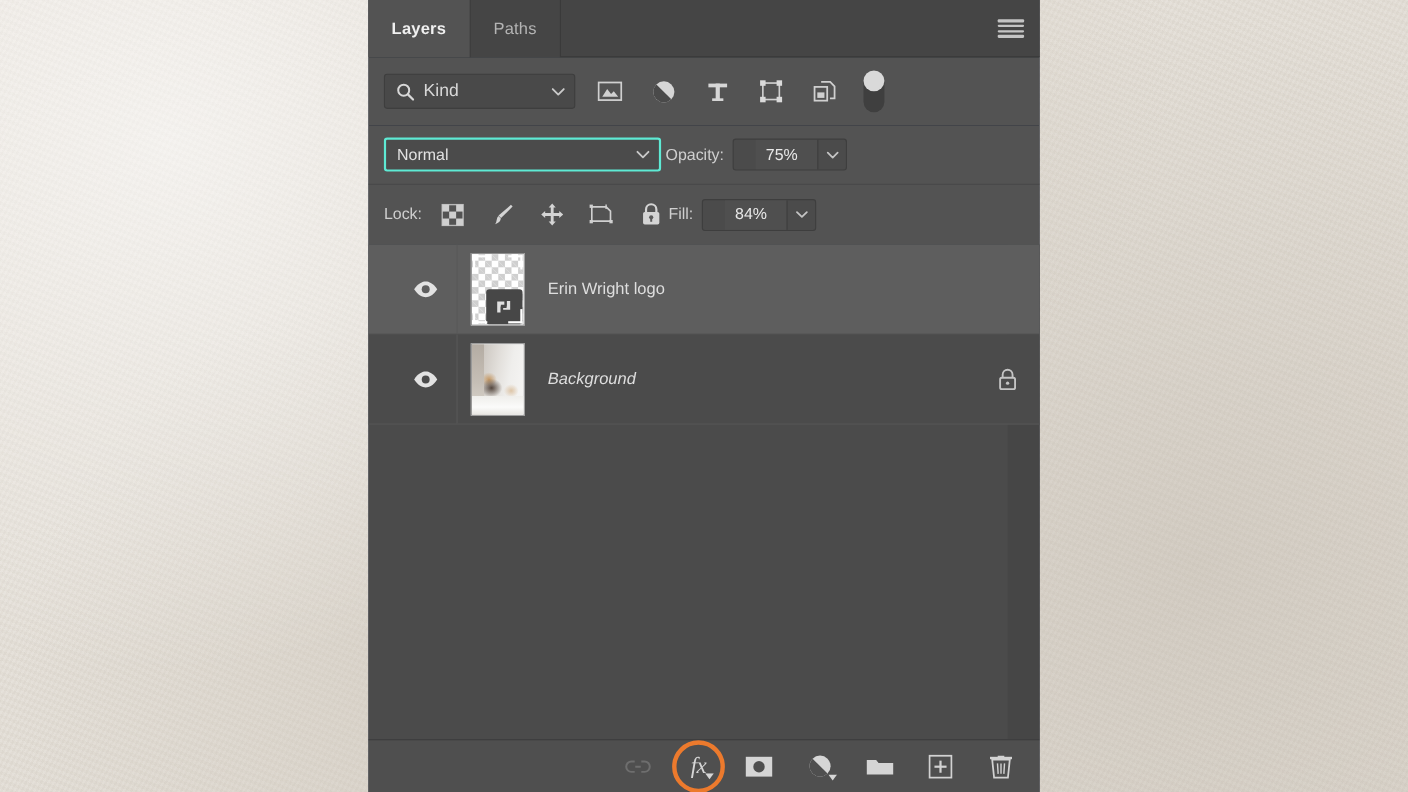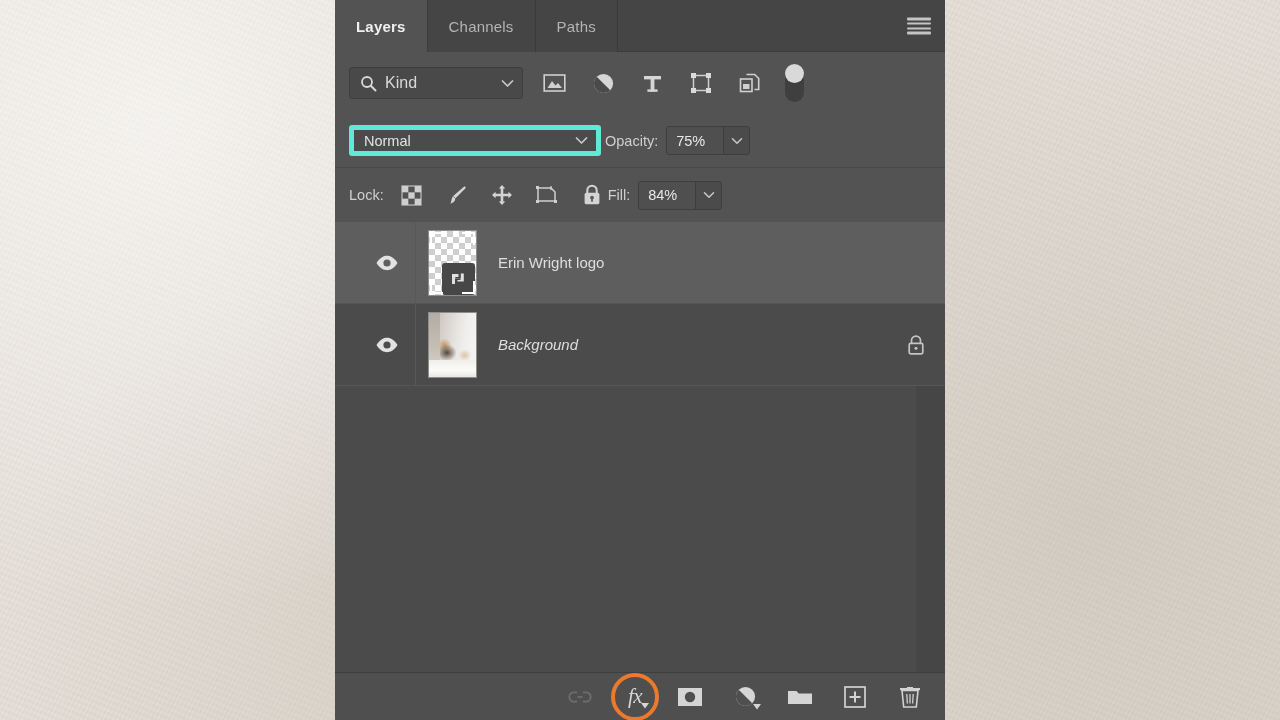--- a/index.html
+++ b/index.html
@@ -156,21 +156,21 @@
     align-items: center;
     padding: 0 14px;
     flex: 0 0 auto;
     background: #535353;
     border-bottom: 1px solid #4a4a4a;
   }
   .blend-select {
     width: 252px;
     height: 31px;
     background: #4b4b4b;
-    border: 5px solid #5eead4;
+    border: 2px solid #5eead4;
     border-radius: 3px;
     display: flex;
     align-items: center;
     padding: 0 8px 0 10px;
   }
   .blend-select span.txt {
     flex: 1;
     font-size: 14.5px;
     color: #e2e2e2;
   }
@@ -182,20 +182,21 @@
     white-space: nowrap;
   }
   .numfield {
     height: 29px;
     display: flex;
     align-items: stretch;
     background: #4b4b4b;
     border: 1px solid #3e3e3e;
     border-radius: 3px;
     overflow: hidden;
+    padding-left: 20px;
   }
   .numfield .val {
     width: 56px;
     display: flex;
     align-items: center;
     padding-left: 9px;
     font-size: 14.5px;
     color: #e8e8e8;
     background: #4f4f4f;
   }
@@ -396,23 +397,20 @@
 </head>
 <body>
 
 <div id="backdrop"></div>
 
 <div id="panel">
 
   <div class="tabbar">
     <div class="tab active">
       <span>Layers</span>
-    </div>
-    <div class="tab">
-      <span>Channels</span>
     </div>
     <div class="tab">
       <span>Paths</span>
     </div>
     <div class="tab-filler"></div>
     <div class="hamburger">
       <i></i>
         <i></i>
         <i></i>
         <i></i>

